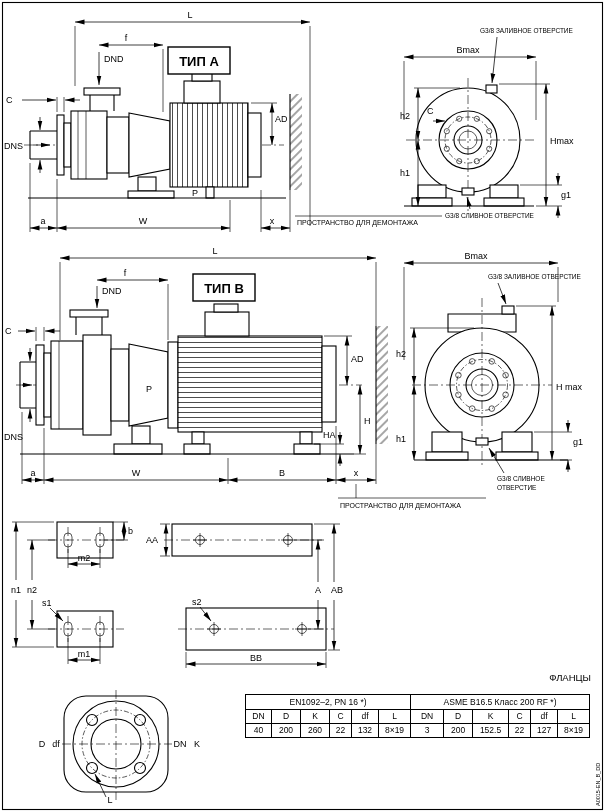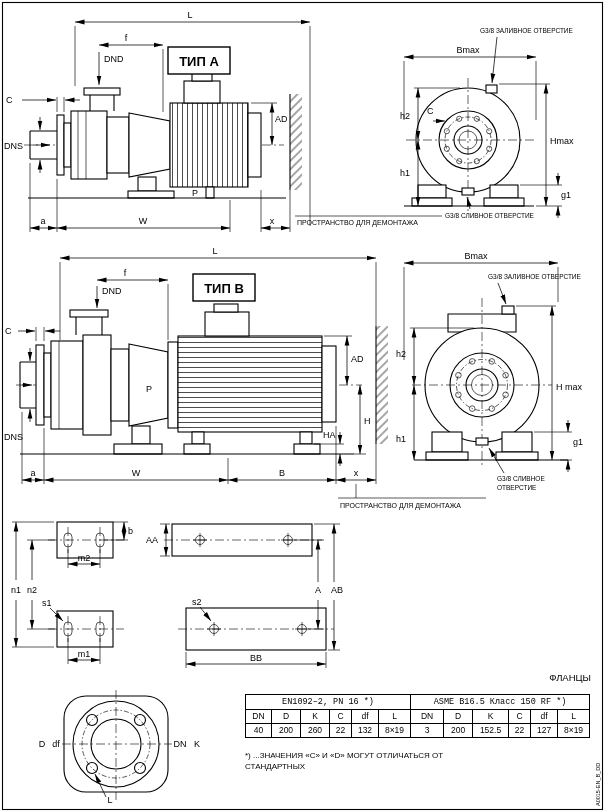--- a/index.html
+++ b/index.html
@@ -14,21 +14,21 @@
   .o{fill:none;stroke:#000;stroke-width:1.1;}
   .o2{fill:#fff;stroke:#000;stroke-width:1.1;}
   .th{fill:none;stroke:#000;stroke-width:0.65;}
   .d{fill:none;stroke:#000;stroke-width:0.75;}
   .cl{fill:none;stroke:#000;stroke-width:0.6;stroke-dasharray:9 3 2 3;}
   .dsh{stroke-dasharray:5 2 1.5 2;}
   .table-area{position:absolute;left:245px;top:672px;width:348px;}
   .tbl-title{text-align:right;font-size:9.5px;margin:0 2px 11px 0;}
   .ft{border-collapse:collapse;table-layout:fixed;width:345px;font-size:8.5px;}
   .ft td{border:1px solid #000;text-align:center;padding:0;height:13px;line-height:13px;white-space:nowrap;overflow:hidden;}
-  .ft .grp td{height:14px;line-height:14px;font-family:Liberation Mono, monospace;}
+  .ft .grp td{height:14px;line-height:14px;}
   .fnote{margin-top:13px;font-size:8px;line-height:1.35;}
 </style>
 </head>
 <body>
 
 <div class="page">
 <svg width="605" height="812" viewBox="0 0 605 812">
 <defs>
   <marker id="ae" viewBox="0 0 10 6" refX="9.5" refY="3" markerWidth="10" markerHeight="6" orient="auto" markerUnits="userSpaceOnUse">
           <path d="M0,0.6 L9.5,3 L0,5.4 Z" fill="#000"></path>
@@ -514,21 +514,21 @@
       <col style="width:33px">
           <col style="width:29px">
           <col style="width:36px">
           <col style="width:22px">
           <col style="width:27px">
           <col style="width:32px">
     </colgroup>
     <tbody>
       <tr class="grp">
         <td colspan="6">EN1092–2, PN 16 *)</td>
-        <td colspan="6">ASME B16.5 Класс 150 RF *)</td>
+        <td colspan="6">ASME B16.5 Класс 200 RF *)</td>
       </tr>
       <tr>
             <td>DN</td>
             <td>D</td>
             <td>K</td>
             <td>C</td>
             <td>df</td>
             <td>L</td>
             <td>DN</td>
             <td>D</td>
@@ -546,18 +546,14 @@
             <td>8×19</td>
             <td>3</td>
             <td>200</td>
             <td>152.5</td>
             <td>22</td>
             <td>127</td>
             <td>8×19</td>
           </tr>
     </tbody>
   </table>
-  <div class="fnote">
-    <div>*) ...ЗНАЧЕНИЯ «C» И «D» МОГУТ ОТЛИЧАТЬСЯ ОТ</div>
-    <div>СТАНДАРТНЫХ</div>
-  </div>
 </div>
 </div>
 
 </body></html>

